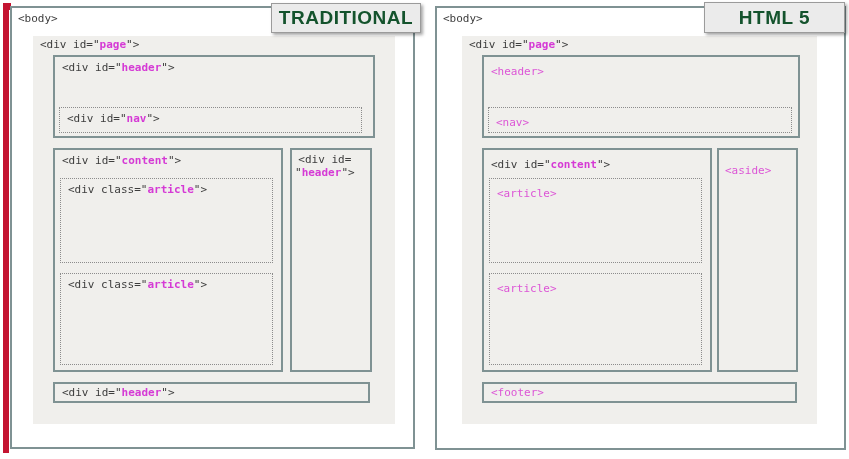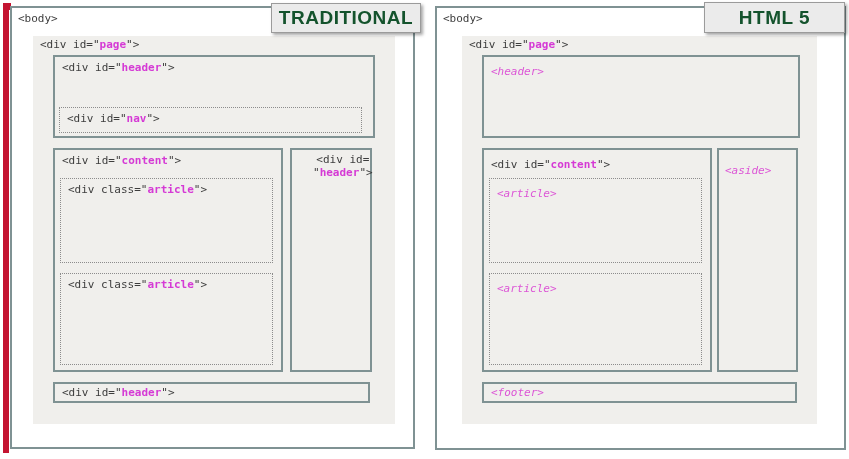--- a/index.html
+++ b/index.html
@@ -30,26 +30,26 @@
   .side-box{top:112px;height:220px;}
   .p0 .side-box{left:257px;width:78px;}
   .p1 .side-box{left:255px;width:77px;}
   .footer-box{left:20px;top:346px;height:17px;}
   .p0 .footer-box{width:313px;}
   .p1 .footer-box{width:311px;}
   .code{position:absolute;font:11px/13px "DejaVu Sans Mono",monospace;
         color:var(--code);white-space:pre;}
   .c-code{color:var(--code);}
   .c-value{color:var(--value);font-weight:bold;}
-  .c-element{color:var(--element);font-style:italic;}
+  .c-element{color:var(--element);}
   .lbl-body{left:6px;top:4px;}
   .lbl-page{left:7px;top:2px;}
   .bx-label{left:7px;top:4px;}
   .p1 .bx-label{top:8px;}
-  .side-label{left:21px;top:3px;}
+  .side-label{left:3px;top:3px;}
   .p1 .side-label{left:6px;top:14px;}
   .foot-label{left:7px;top:2px;}
   .p1 .foot-label{top:2px;}
   .title-box{position:absolute;z-index:5;background:var(--titlebg);
              border:1px solid var(--titleborder);
              box-shadow:2px 2px 3px rgba(0,0,0,0.35);
              display:flex;align-items:center;justify-content:center;
              font:700 19px "Liberation Sans",sans-serif;color:#14532d;
              letter-spacing:0.5px;}
   .p0 .title-box{left:271px;top:3px;width:148px;height:28px;}
@@ -100,20 +100,23 @@
   </section>
 
   <section class="panel p1">
     <div class="body-box">
       <span class="code lbl-body"><span class="c-code">&lt;body&gt;</span></span>
       <div class="page-area">
         <span class="code lbl-page"><span class="c-code">&lt;div id="</span><span class="c-value">page</span><span class="c-code">"&gt;</span></span>
 
         <div class="sbox header-box">
           <span class="code bx-label"><span class="c-element">&lt;header&gt;</span></span>
+          <div class="dbox nav-box">
+            <span class="code bx-label"><span class="c-element">&lt;nav&gt;</span></span>
+          </div>
         </div>
 
         <div class="sbox content-box">
           <span class="code bx-label"><span class="c-code">&lt;div id="</span><span class="c-value">content</span><span class="c-code">"&gt;</span></span>
           <div class="dbox article1-box">
             <span class="code bx-label"><span class="c-element">&lt;article&gt;</span></span>
           </div>
           <div class="dbox article2-box">
             <span class="code bx-label"><span class="c-element">&lt;article&gt;</span></span>
           </div>

